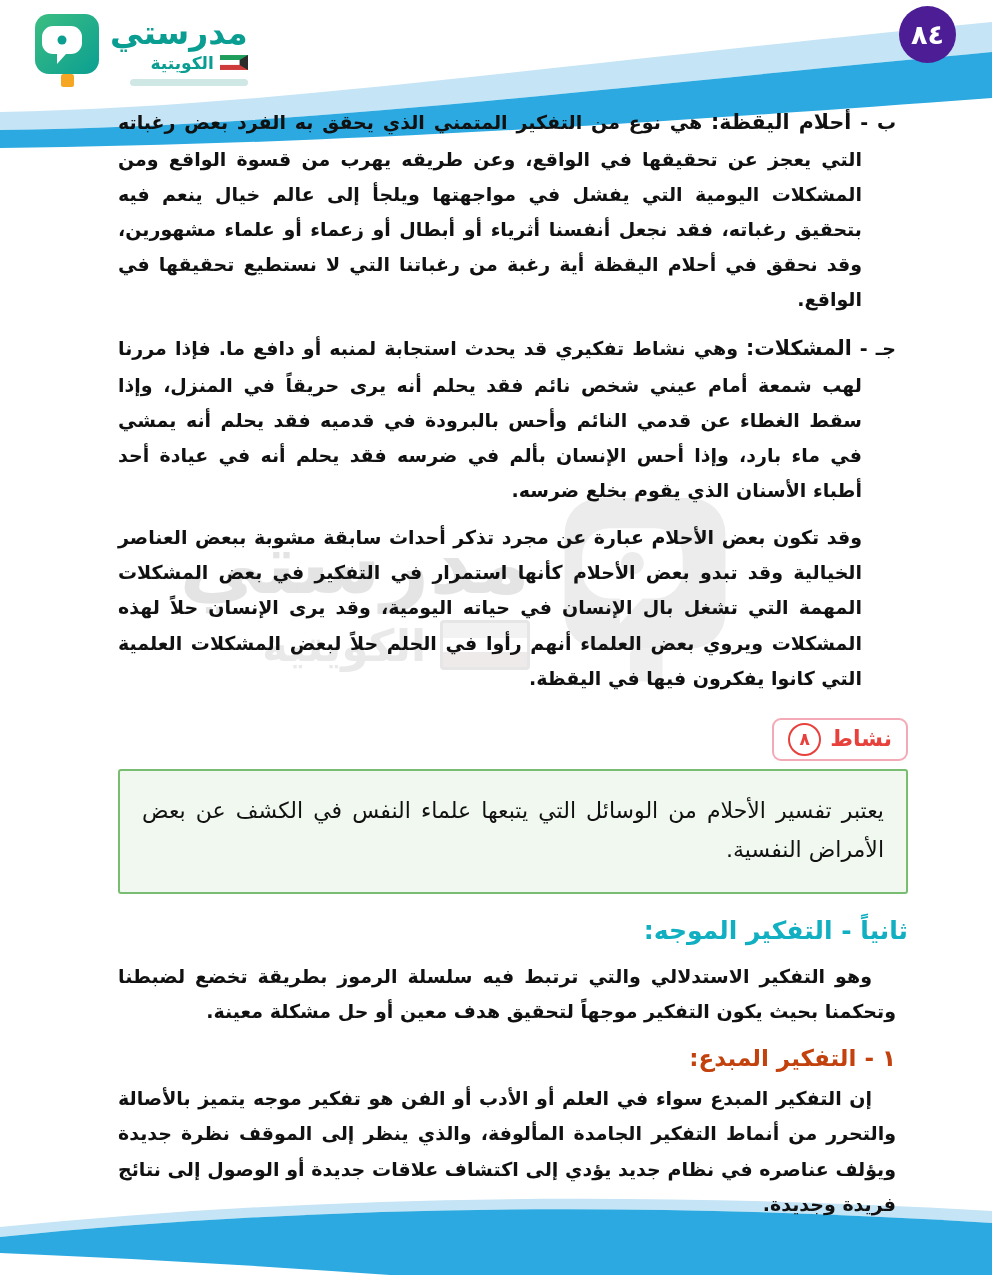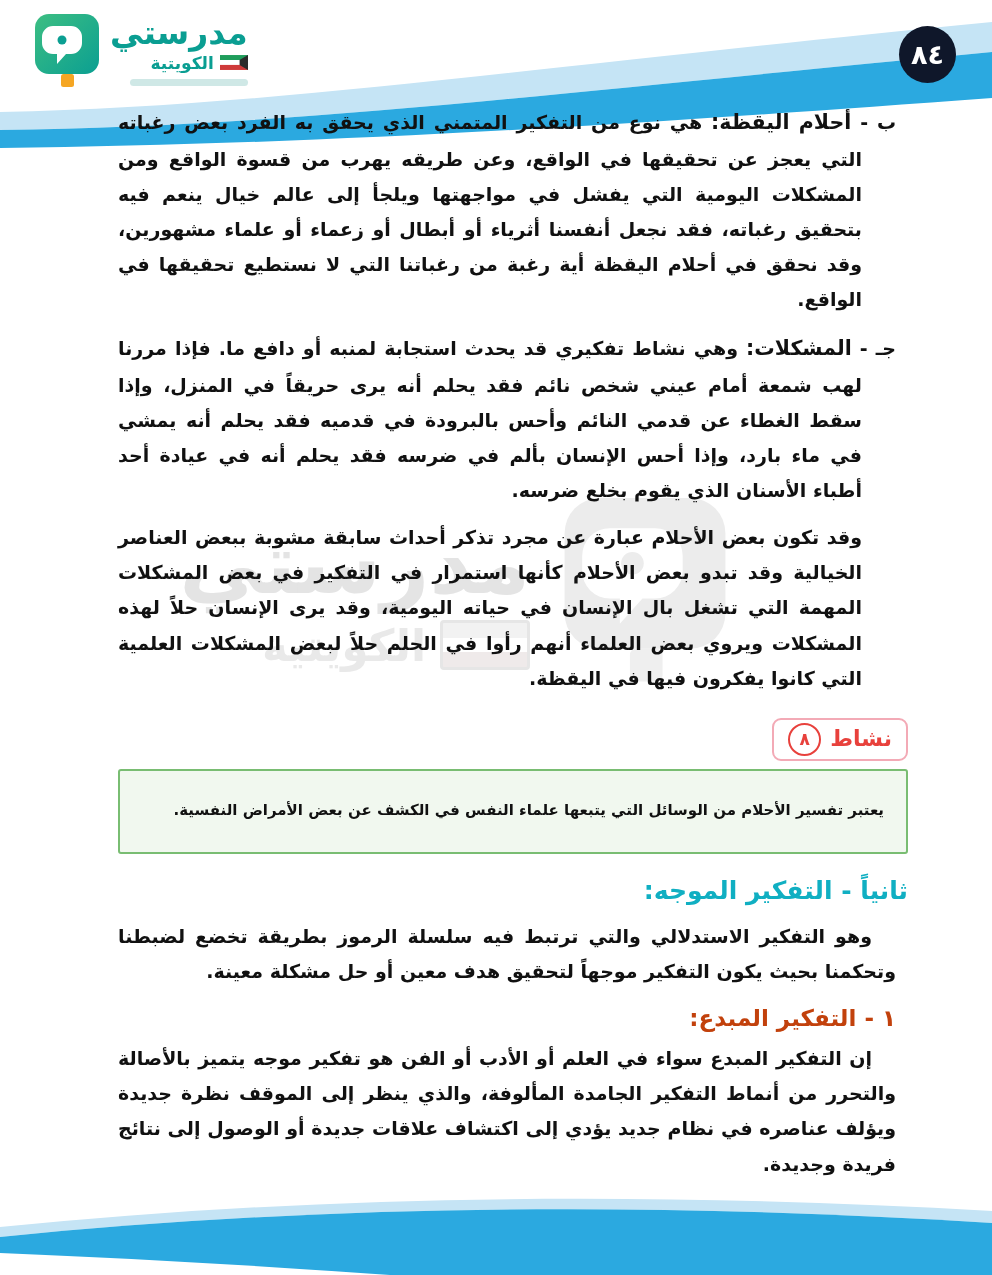--- a/index.html
+++ b/index.html
@@ -29,23 +29,23 @@
   .logo-subtitle{font-size:17px;font-weight:bold;color:#0a9e92;}
   .flag{display:block;width:28px;height:15px;}
   .logo-tagline{margin-top:6px;width:118px;height:7px;border-radius:4px;background:#cfe8e6;}
 
   
   .page-number{
     position:absolute;top:18px;left:auto;right:auto;z-index:3;
     left:unset;
   }
   .page-number{
-    top:26px;right:36px;
+    top:6px;right:36px;
     width:57px;height:57px;border-radius:50%;
-    background:#0f172a;color:#ffffff;
+    background:#4c1d95;color:#ffffff;
     display:flex;align-items:center;justify-content:center;
     font-size:27px;font-weight:bold;
   }
 
   
   .watermark{
     position:absolute;top:498px;right:258px;z-index:0;
     display:flex;flex-direction:row;align-items:center;gap:26px;
     pointer-events:none;
   }
@@ -91,22 +91,22 @@
 
   
   .activity-box{
     border:2px solid #79bd72;
     background:rgba(238,247,236,0.82);
     border-radius:3px;
     padding:12px 22px 14px 22px;
     margin:2px 0 18px 0;
   }
   .activity-box p{
-    margin:14px 0;
-    font-size:15px;font-weight:bold;line-height:1.8;
+    margin:8px 0;
+    font-size:22px;font-weight:normal;line-height:1.8;
     text-align:justify;
   }
 
   
   .section-heading{
     margin:22px 0 14px 0;
     font-size:25px;font-weight:bold;color:#10afc2;
   }
   .sub-heading{
     margin:16px 12px 10px 0;

